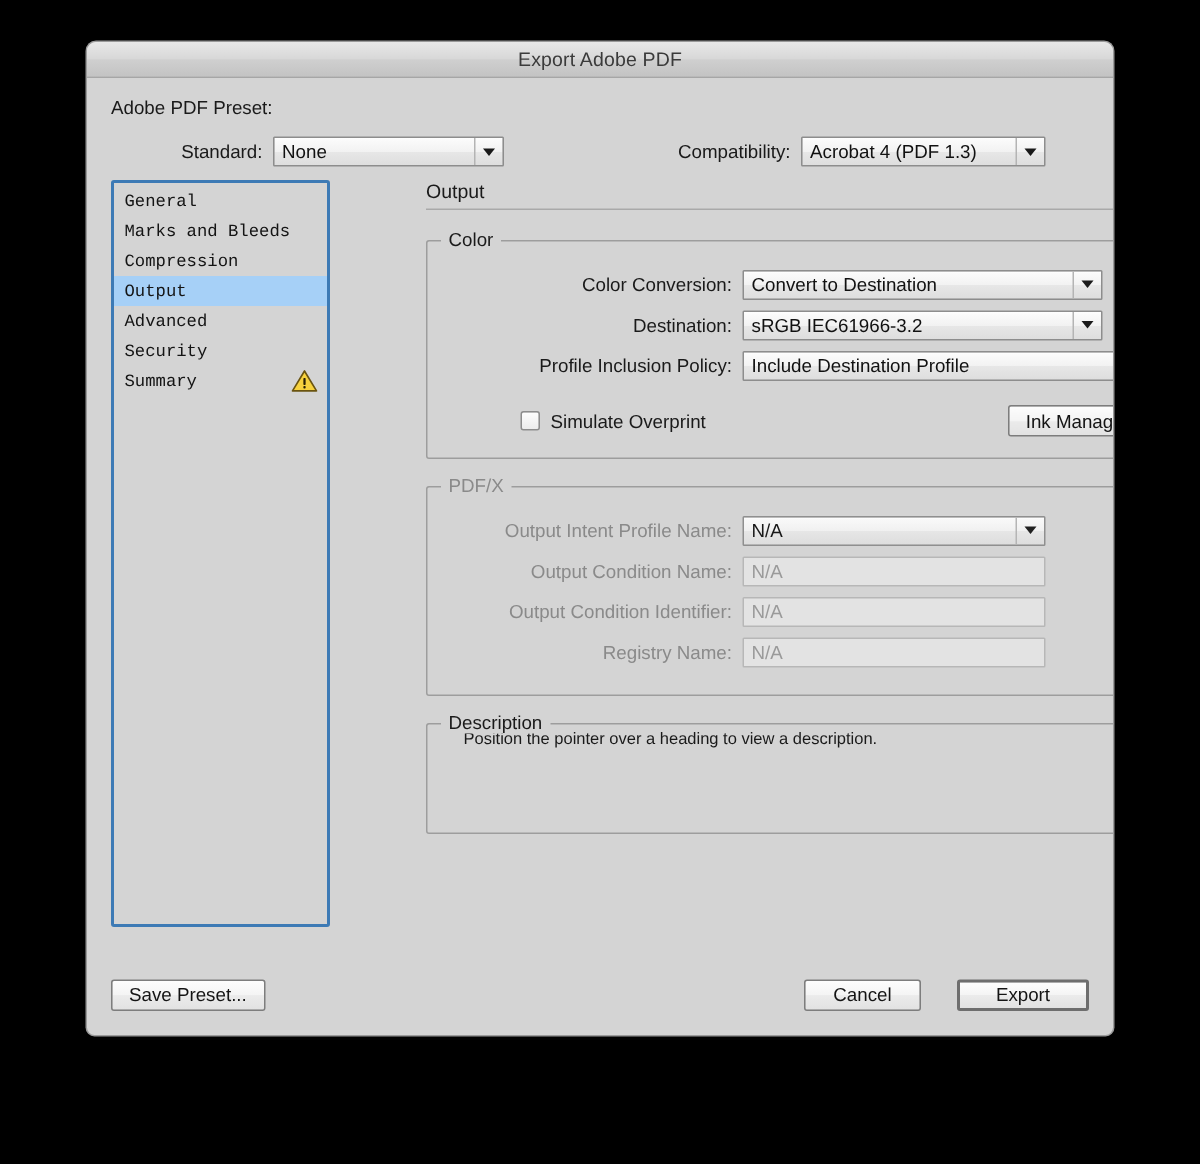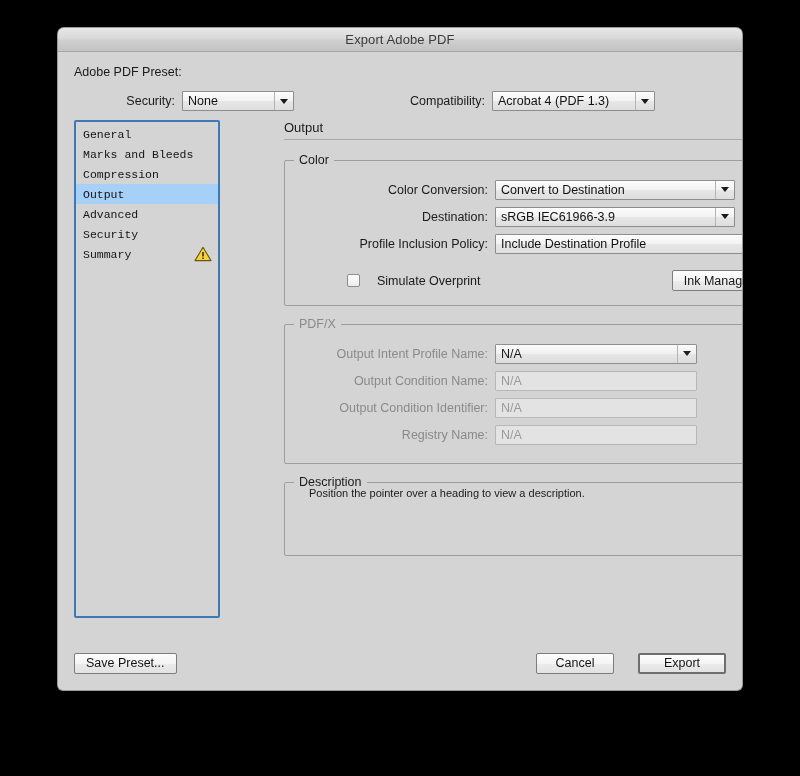--- a/index.html
+++ b/index.html
@@ -176,21 +176,21 @@
   }
   .popup.dimpop { opacity: .96; }
 
   
   .cbrow {
     display: flex; align-items: center;
     justify-content: space-between;
     margin-top: 16px;
     padding: 0 2px 0 48px;
   }
-  .checkbox-wrap { display: flex; align-items: center; gap: 17px; }
+  .checkbox-wrap { display: flex; align-items: center; gap: 7px; }
   .checkbox {
     width: 13px; height: 13px;
     background: linear-gradient(to bottom,#fdfdfd,#ececec);
     border: 1px solid #8d8d8d;
     border-radius: 2px;
   }
   .cb-label { font-size: 12.5px; color: #1a1a1a; }
 
   .btn {
     height: 21px;
@@ -234,22 +234,22 @@
     <span class="title">Export Adobe PDF</span>
   </div>
 
   <div class="topfields">
 
     <div class="row">
       <span class="lbl" style="width:108px; padding-right:7px;text-align:right;">Adobe PDF Preset:</span>
     </div>
 
     <div class="row">
-      <span class="lbl" style="width:108px; padding-right:7px;">Security:</span>
-      <div class="popup" style="width:112px;">
+      <span class="lbl" style="width:108px; padding-right:7px;">Standard:</span>
+      <div class="popup" style="width:154px;">
         <span>None</span>
         <span class="arrowbox"></span>
       </div>
 
       <span class="lbl" style="margin-left:116px; padding-right:7px;">Compatibility:</span>
       <div class="popup" style="width:163px;">
         <span>Acrobat 4 (PDF 1.3)</span>
         <span class="arrowbox"></span>
       </div>
     </div>
@@ -302,21 +302,21 @@
             <span class="flbl">Color Conversion:</span>
             <div class="popup" style="width:240px;">
               <span>Convert to Destination</span>
               <span class="arrowbox"></span>
             </div>
           </div>
 
           <div class="frow">
             <span class="flbl">Destination:</span>
             <div class="popup" style="width:240px;">
-              <span>sRGB IEC61966-3.9</span>
+              <span>sRGB IEC61966-3.2</span>
               <span class="arrowbox"></span>
             </div>
           </div>
 
           <div class="frow">
             <span class="flbl">Profile Inclusion Policy:</span>
             <div class="popup" style="width:272px;">
               <span>Include Destination Profile</span>
               <span class="arrowbox"></span>
             </div>

